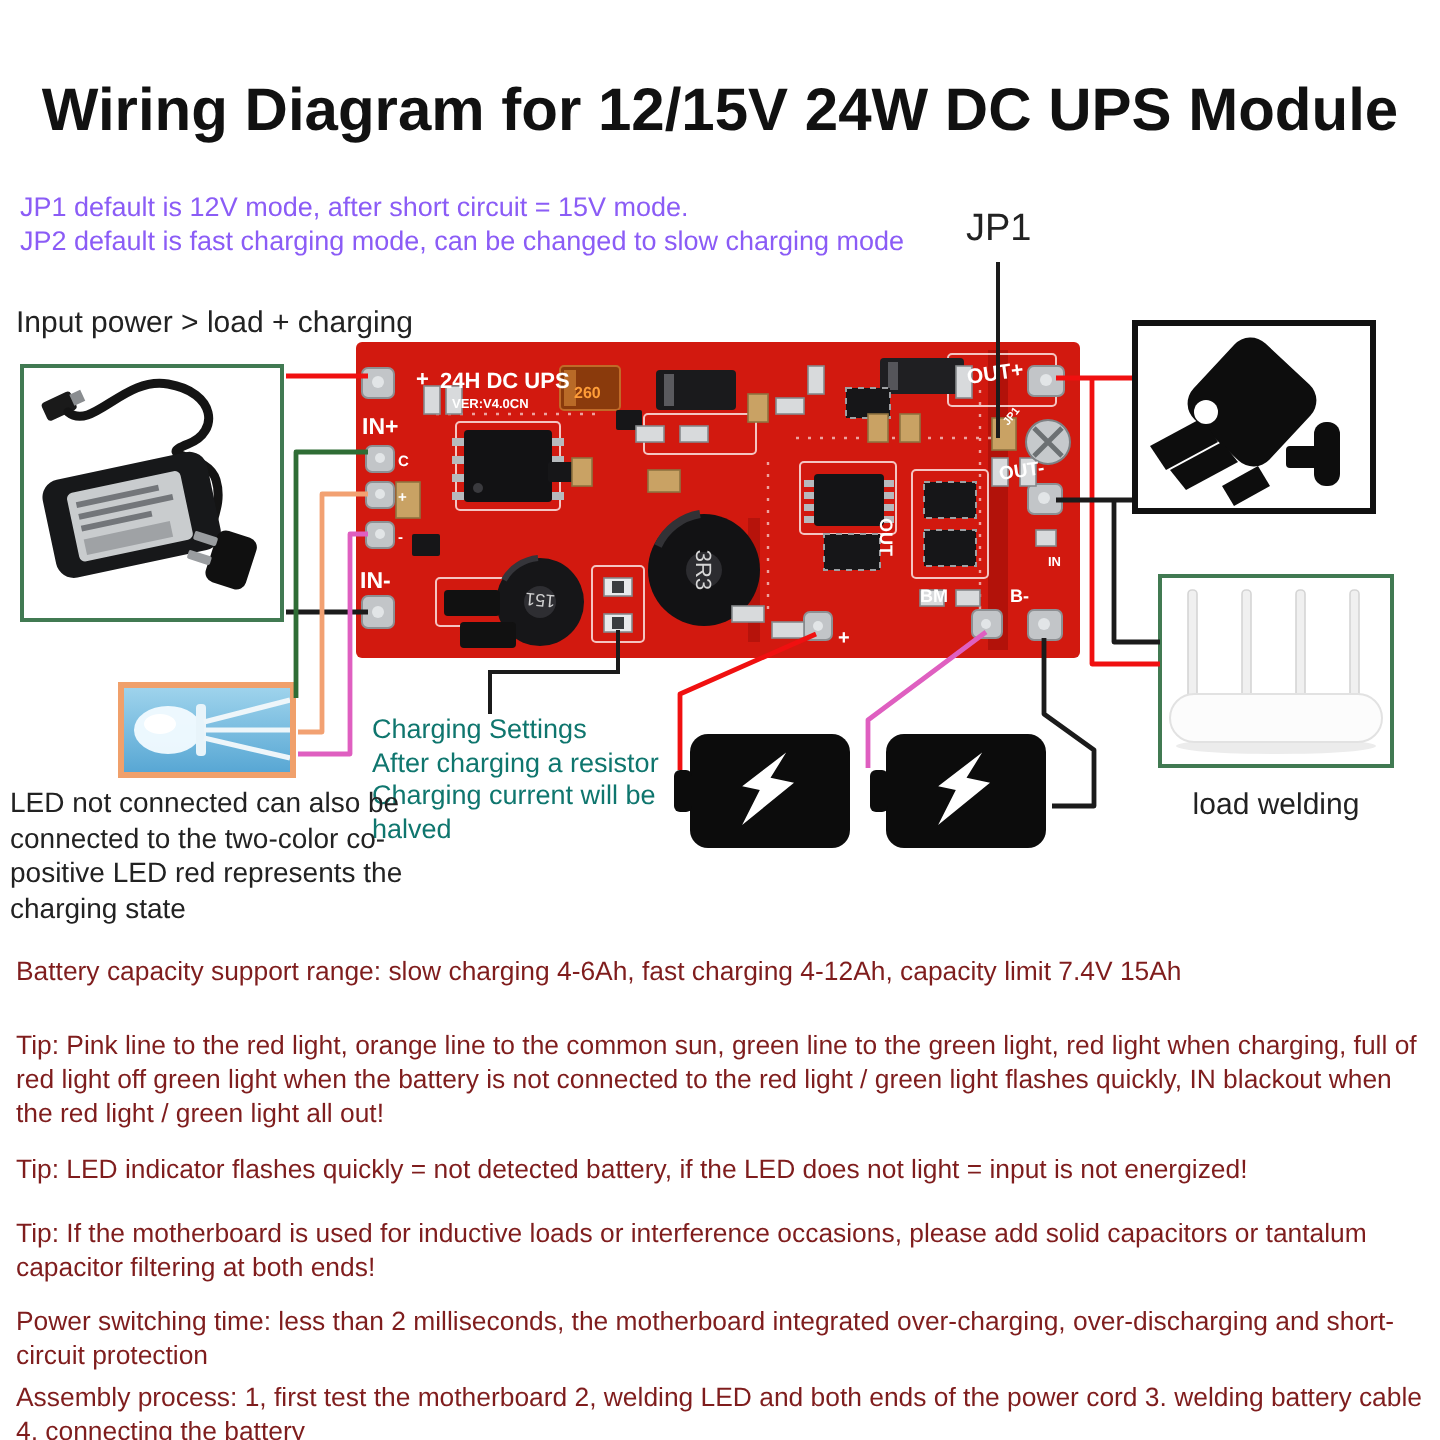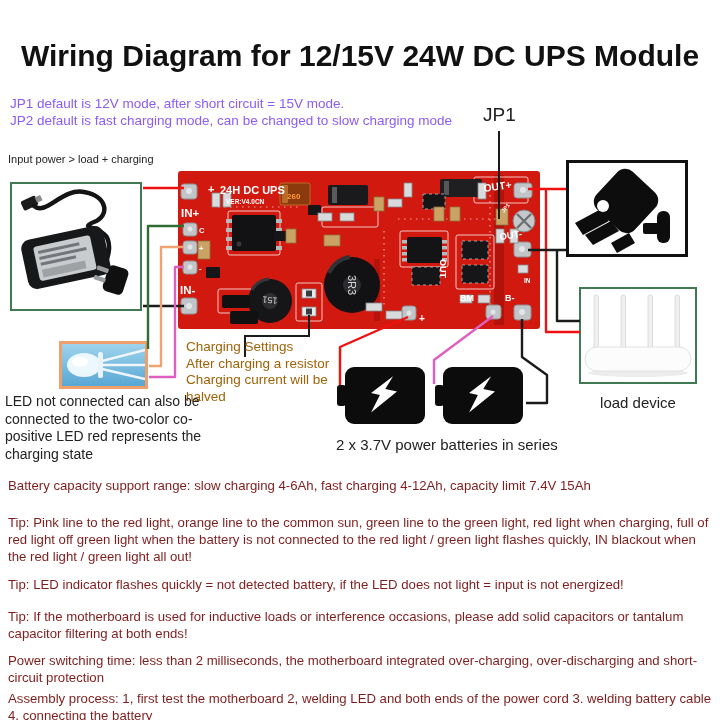--- a/index.html
+++ b/index.html
@@ -2,34 +2,34 @@
 <html><head>
 <meta charset="utf-8">
 <style>
   html,body{margin:0;padding:0;background:#ffffff;}
   #canvas{position:relative;width:720px;height:720px;background:#ffffff;overflow:hidden;
           font-family:"Liberation Sans",sans-serif;color:#1c1c1c;margin-top:19px;}
   .abs{position:absolute;}
   .title{top:20px;left:0;width:720px;text-align:center;font-size:30px;font-weight:700;color:#111;}
   .note{left:10px;font-size:13.5px;color:#8b5cf6;}
   .jp1-big{left:483px;top:85px;font-size:19px;color:#222;}
-  .input-label{left:8px;top:134px;font-size:11px;color:#222;}
+  .input-label{left:8px;top:134px;font-size:15px;color:#222;}
   .box{position:absolute;background:#fff;box-sizing:border-box;}
   .adapter-box{left:10px;top:163px;width:132px;height:129px;border:2px solid #417a52;}
   .led-box{left:59px;top:322px;width:89px;height:48px;border:3px solid #f0a06b;background:#6db9dd;}
   .camera-box{left:566px;top:141px;width:122px;height:97px;border:3px solid #111;}
   .router-box{left:579px;top:268px;width:118px;height:97px;border:2px solid #417a52;}
   .pcb{left:178px;top:152px;}
   .battery{position:absolute;background:#0c0c0c;border-radius:9px;width:80px;height:57px;}
   .nub{position:absolute;background:#0c0c0c;border-radius:3px;width:9px;height:21px;}
   .caption{position:absolute;font-size:15px;color:#222;}
   .load-device{left:579px;top:375px;width:118px;text-align:center;}
   .batteries-caption{left:336px;top:417px;}
   .led-caption{left:5px;top:374px;width:197px;font-size:14px;line-height:17.5px;color:#222;}
-  .charging-block{left:186px;top:320px;width:164px;font-size:13.5px;line-height:16.5px;color:#a16207;}
+  .charging-block{left:186px;top:338px;width:164px;font-size:13.5px;line-height:16.5px;color:#0f766e;}
   .para{left:8px;width:708px;font-size:13.2px;line-height:16.8px;color:#7f1d1d;}
   svg{display:block;}
   .wires{left:0;top:0;pointer-events:none;}
   .w{fill:none;stroke-width:2.4;stroke-linejoin:round;}
   .p{fill:none;stroke-width:2;stroke-linejoin:miter;}
   .silk{fill:#ffffff;font-family:"Liberation Sans",sans-serif;font-weight:700;}
 </style>
 </head>
 <body>
 
@@ -294,22 +294,21 @@
     <polyline class="p" points="499,112 499,200" stroke="#1b1b1b"></polyline>
     <polyline class="p" points="309,296 309,317 245,317 245,338" stroke="#1b1b1b"></polyline>
   </svg>
 
   <div class="abs charging-block">
     <div>Charging Settings</div>
     <div>After charging a resistor</div>
     <div>Charging current will be halved</div>
   </div>
   <div class="abs led-caption">LED not connected can also be connected to the two-color co-positive LED red represents the charging state</div>
-  <div class="caption load-device">load device</div>
-  <div class="caption batteries-caption">2 x 3.7V power batteries in series</div>
+  <div class="caption load-device">load welding</div>
 
   <div class="abs para" style="top:459px">Battery capacity support range: slow charging 4-6Ah, fast charging 4-12Ah, capacity limit 7.4V 15Ah</div>
   <div class="abs para" style="top:496px">Tip: Pink line to the red light, orange line to the common sun, green line to the green light, red light when charging, full of red light off green light when the battery is not connected to the red light / green light flashes quickly, IN blackout when the red light / green light all out!</div>
   <div class="abs para" style="top:558px">Tip: LED indicator flashes quickly = not detected battery, if the LED does not light = input is not energized!</div>
   <div class="abs para" style="top:590px">Tip: If the motherboard is used for inductive loads or interference occasions, please add solid capacitors or tantalum capacitor filtering at both ends!</div>
   <div class="abs para" style="top:634px">Power switching time: less than 2 milliseconds, the motherboard integrated over-charging, over-discharging and short-circuit protection</div>
   <div class="abs para" style="top:672px">Assembly process: 1, first test the motherboard 2, welding LED and both ends of the power cord 3. welding battery cable 4, connecting the battery</div>
 
 </div>
 

